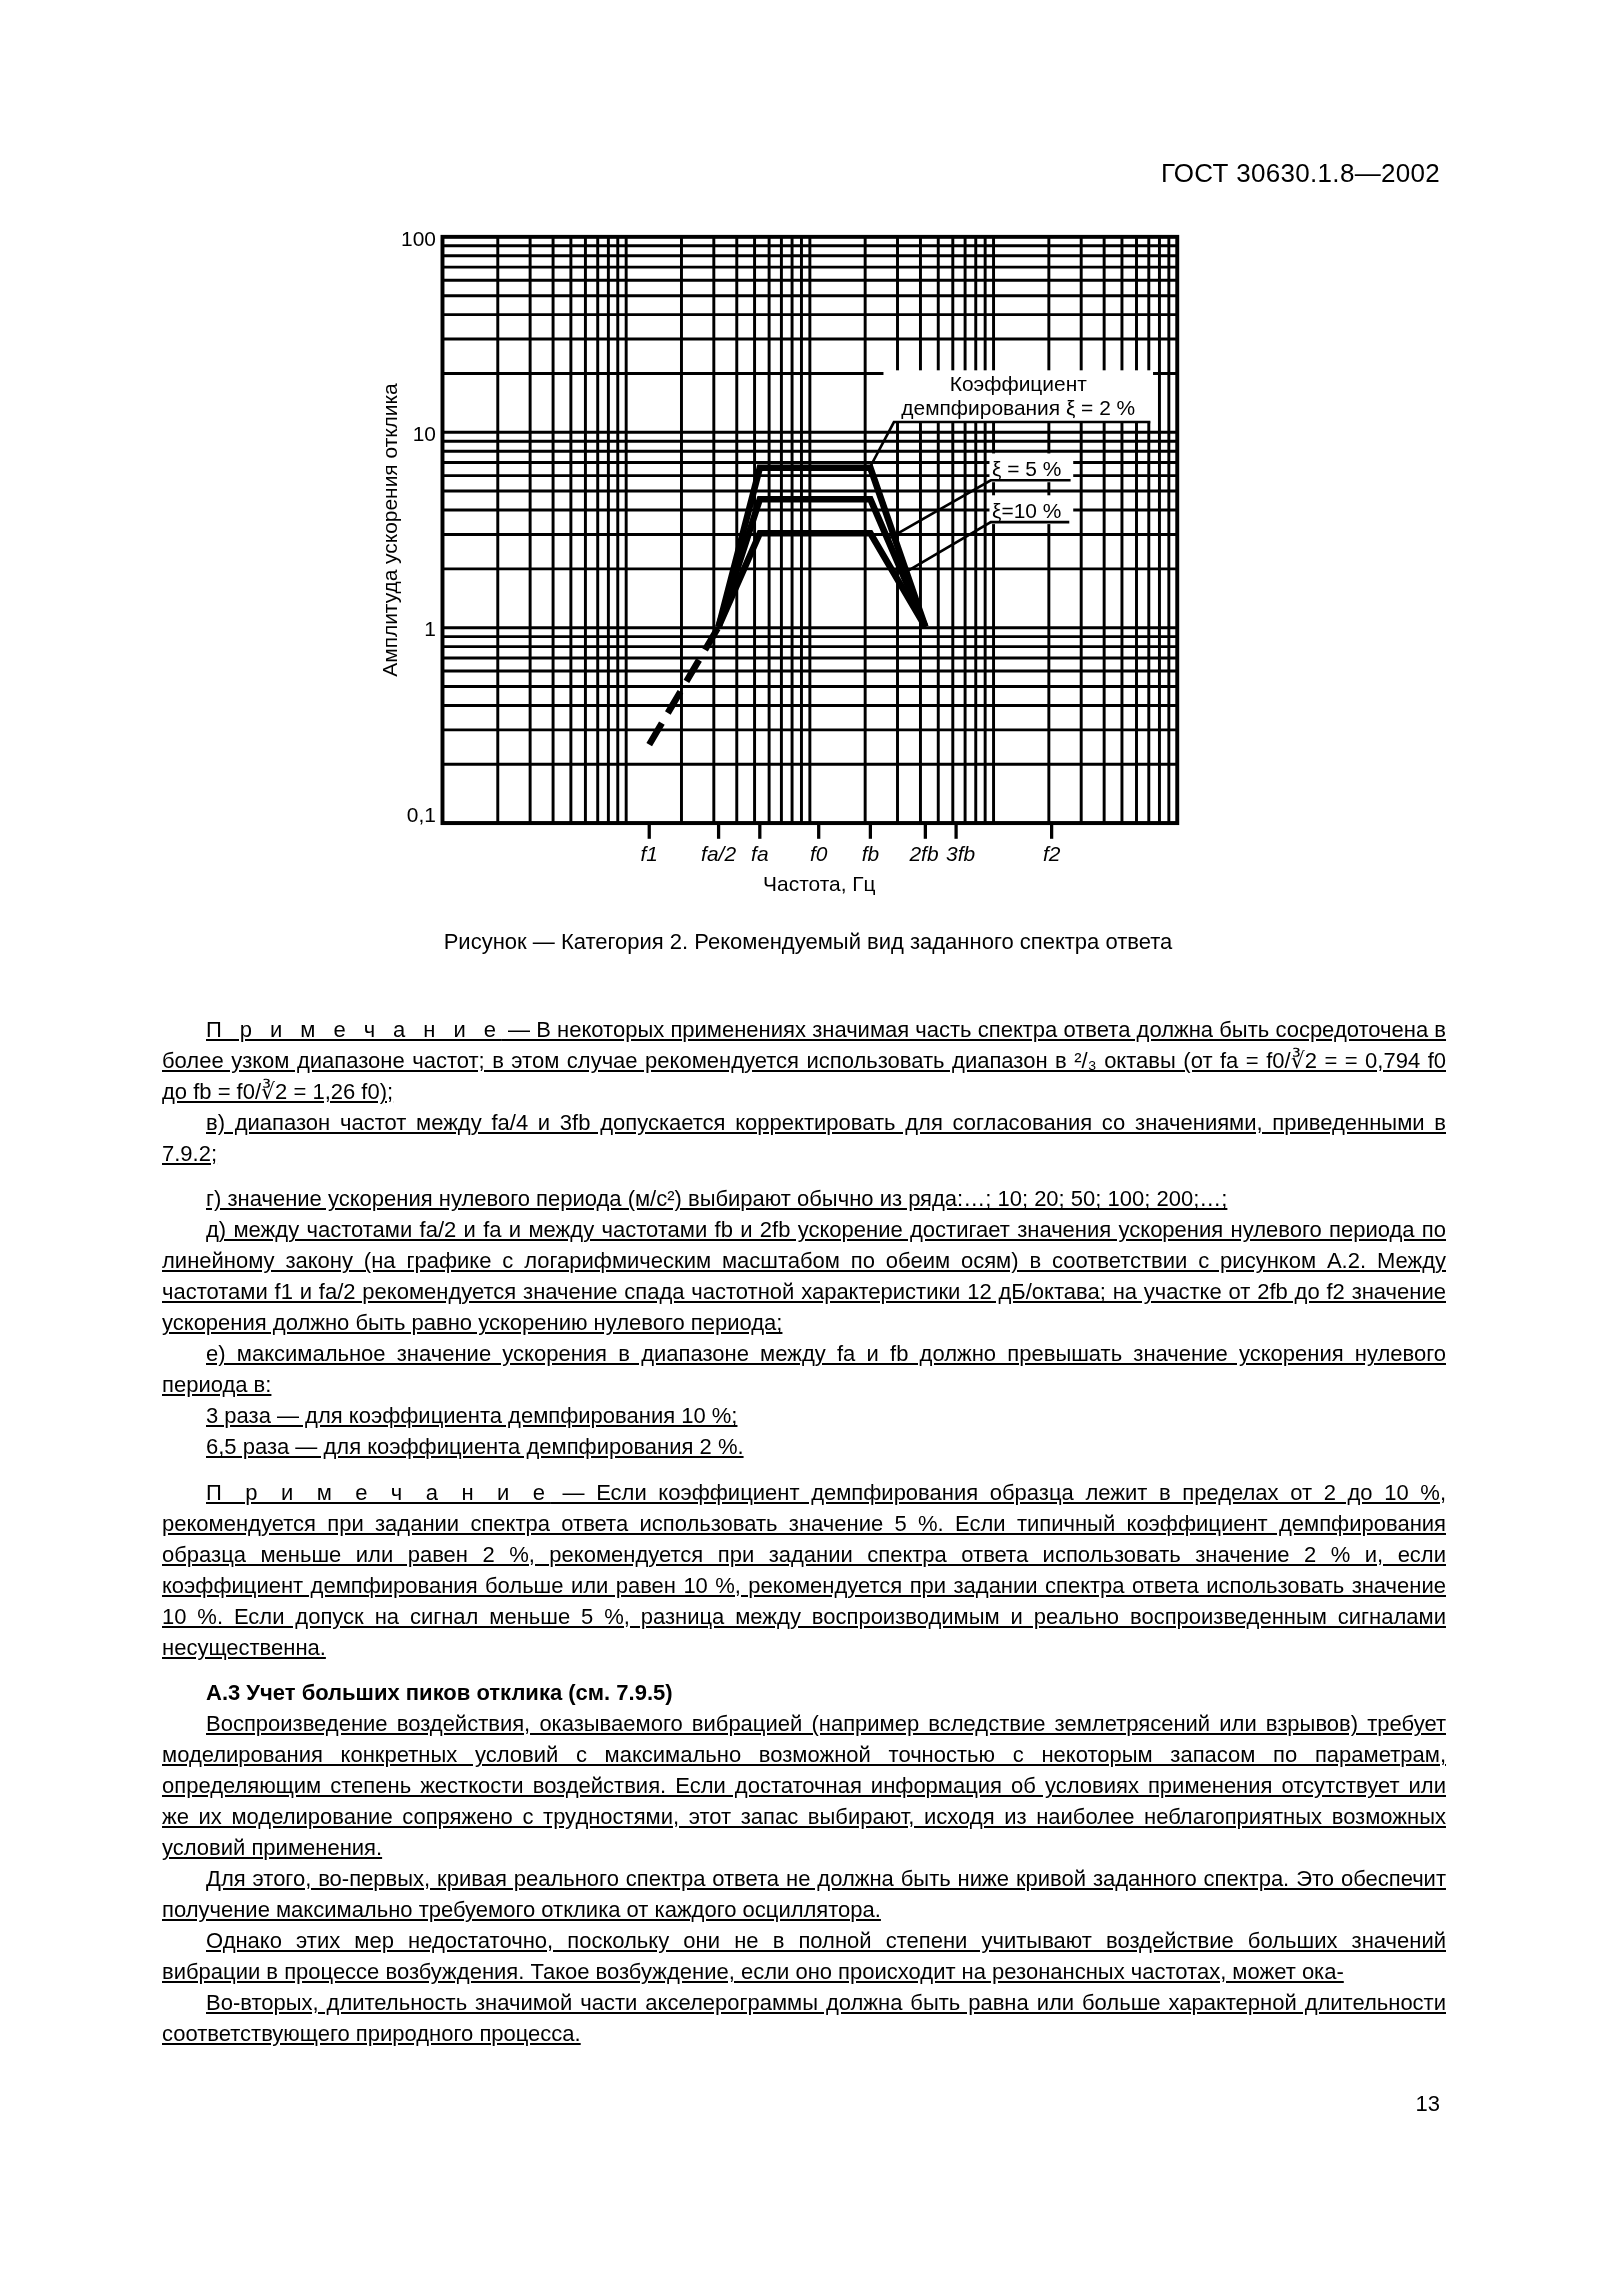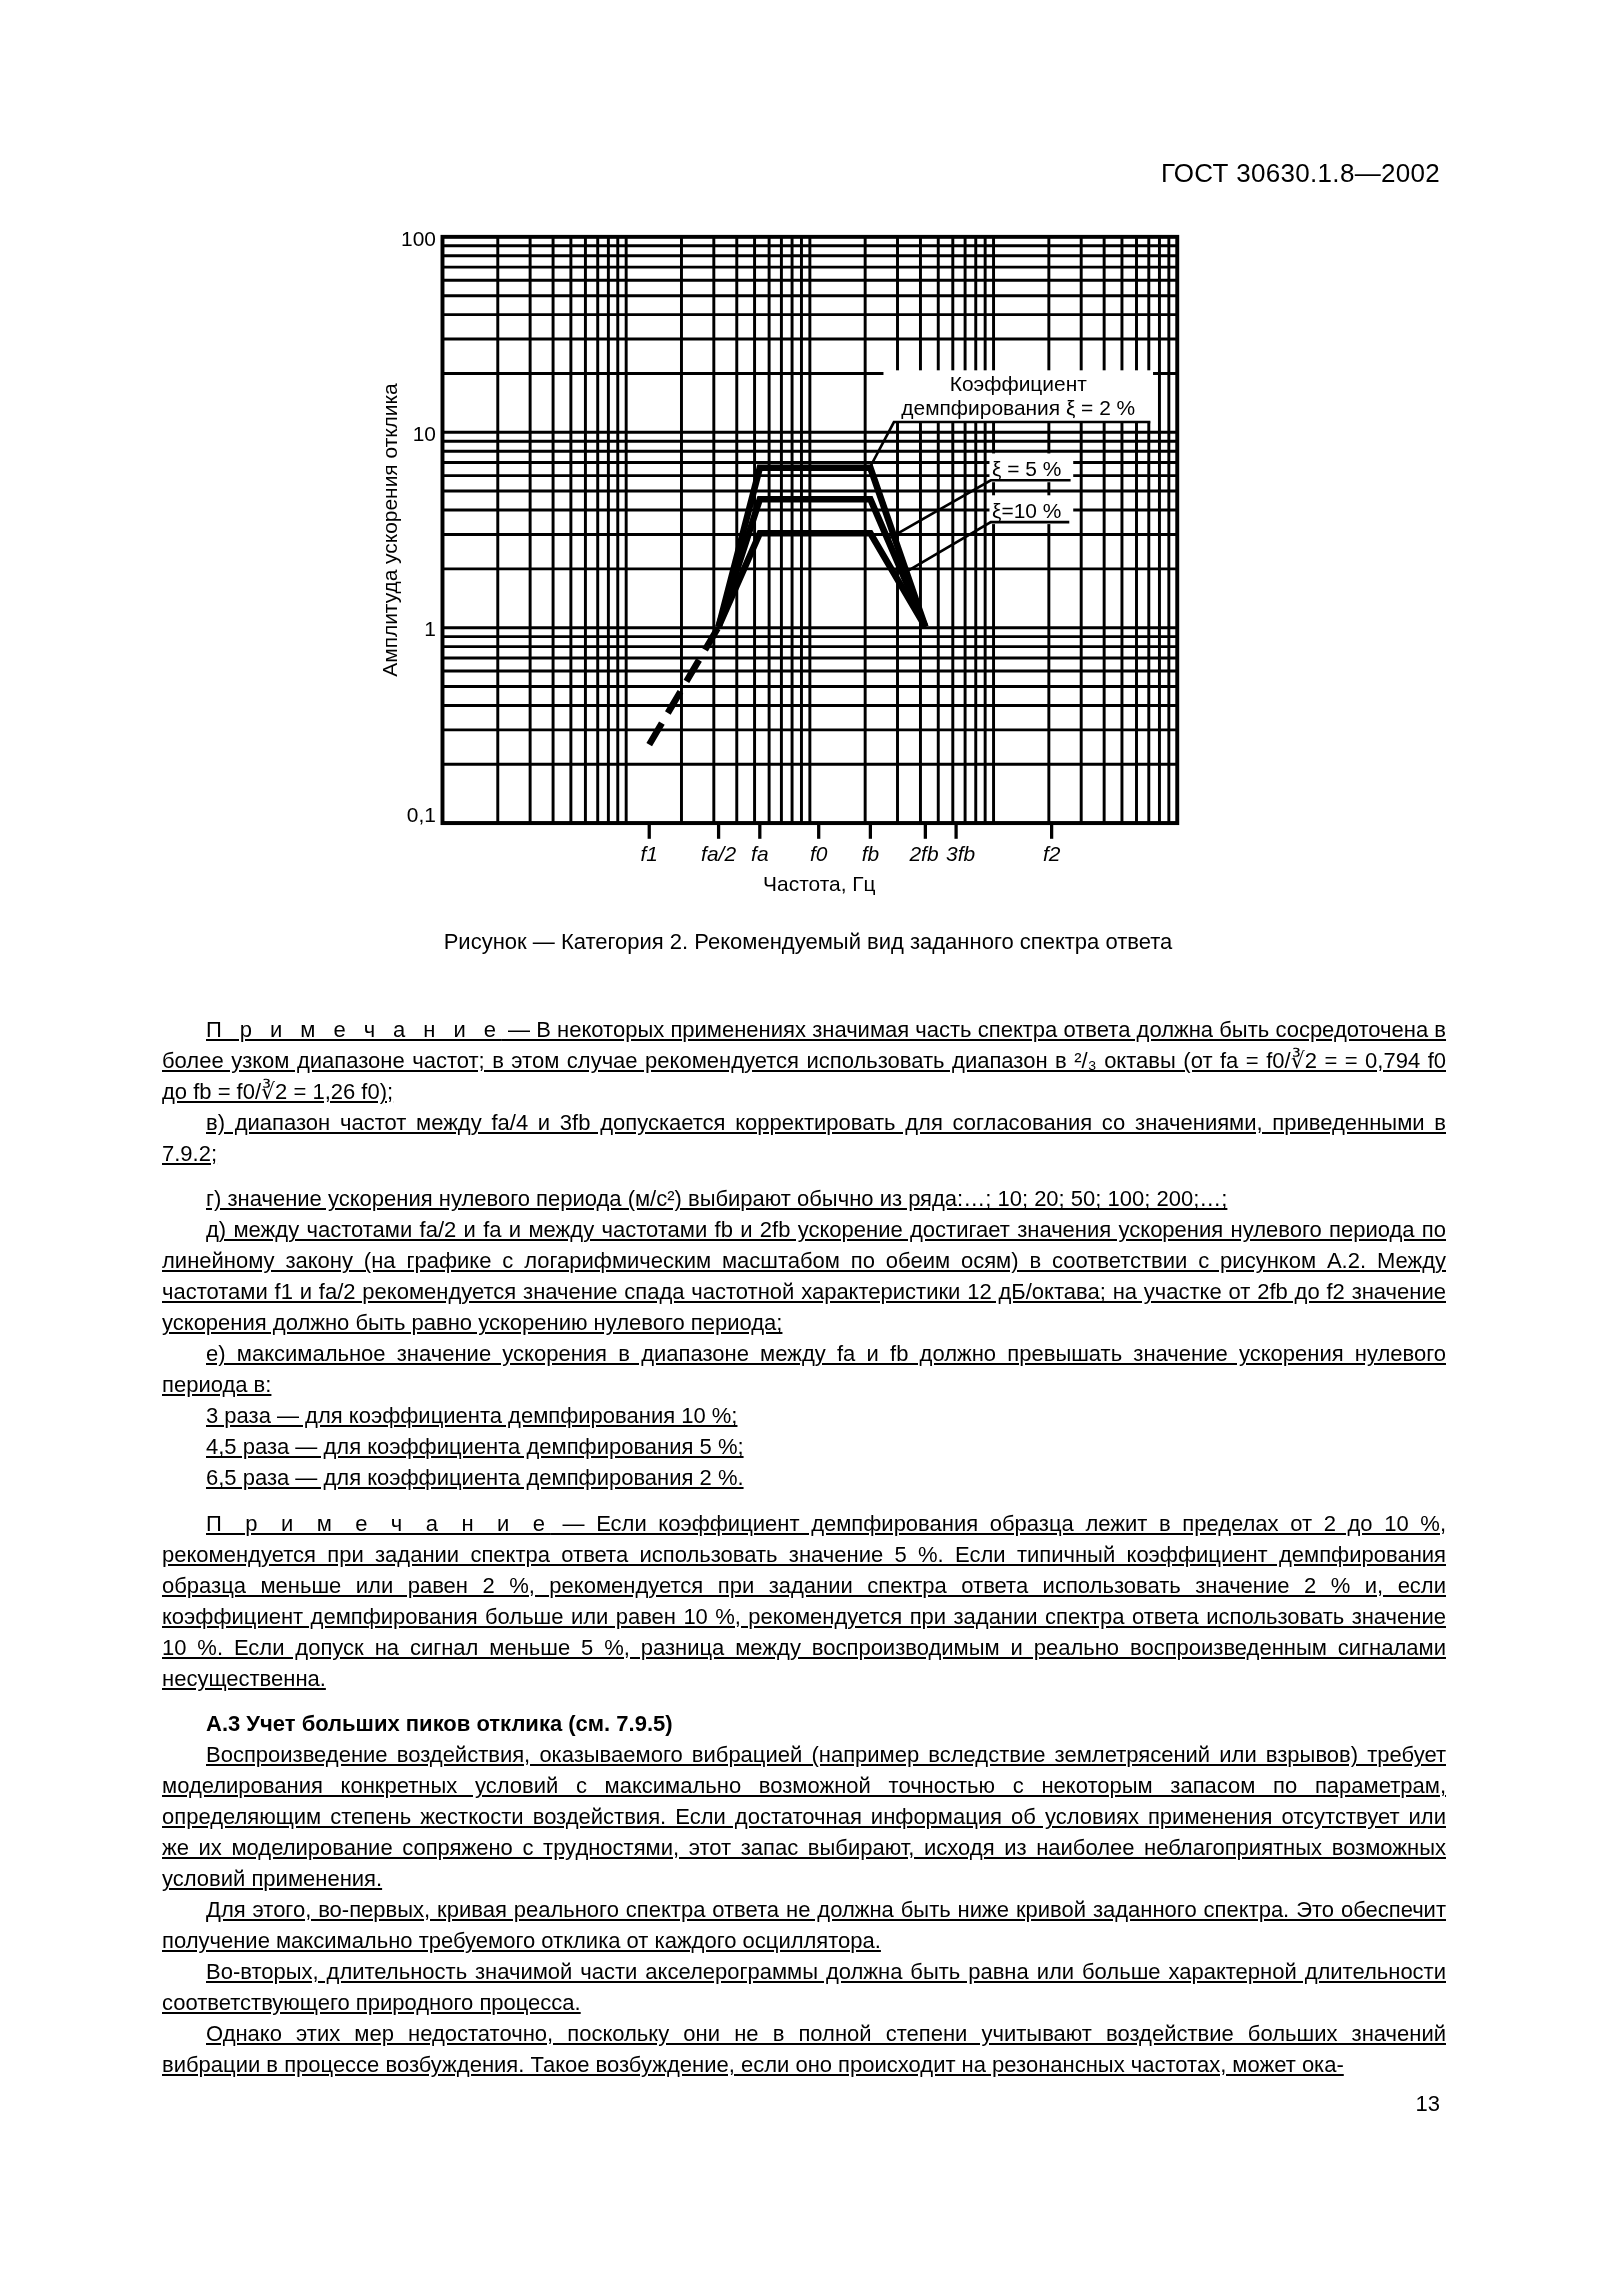--- a/index.html
+++ b/index.html
@@ -142,24 +142,23 @@
 
 <div class="caption">Рисунок — Категория 2. Рекомендуемый вид заданного спектра ответа</div>
 
 <div class="text" style="top:1014px;">
   <p class="ind"><span class="sp">П р и м е ч а н и е</span><span> — В некоторых применениях значимая часть спектра ответа должна быть сосредоточена в более узком диапазоне частот; в этом случае рекомендуется использовать диапазон в ²/₃ октавы (от fa = f0/∛2 = = 0,794 f0 до fb = f0/∛2 = 1,26 f0);</span></p>
   <p class="ind">в)  диапазон частот между fa/4 и 3fb допускается корректировать для согласования со значениями, приведенными в 7.9.2;</p>
   <p class="ind gap">г)  значение ускорения нулевого периода (м/с²) выбирают обычно из ряда:…; 10; 20; 50; 100; 200;…;</p>
   <p class="ind">д)  между частотами fa/2 и fa и между частотами fb и 2fb ускорение достигает значения ускорения нулевого периода по линейному закону (на графике с логарифмическим масштабом по обеим осям) в соответствии с рисунком А.2. Между частотами f1 и fa/2 рекомендуется значение спада частотной характеристики 12 дБ/октава; на участке от 2fb до f2 значение ускорения должно быть равно ускорению нулевого периода;</p>
   <p class="ind">е)  максимальное значение ускорения в диапазоне между fa и fb должно превышать значение ускорения нулевого периода в:</p>
   <p class="ind">3 раза — для коэффициента демпфирования 10 %;</p>
-  <p class="ind">4,5 раза — для коэффициента демпфирования 5 %;</p>
   <p class="ind">6,5 раза — для коэффициента демпфирования 2 %.</p>
   <p class="ind gap"><span class="sp">П р и м е ч а н и е</span><span> — Если коэффициент демпфирования образца лежит в пределах от 2 до 10 %, рекомендуется при задании спектра ответа использовать значение 5 %. Если типичный коэффициент демпфирования образца меньше или равен 2 %, рекомендуется при задании спектра ответа использовать значение 2 % и, если коэффициент демпфирования больше или равен 10 %, рекомендуется при задании спектра ответа использовать значение 10 %. Если допуск на сигнал меньше 5 %, разница между воспроизводимым и реально воспроизведенным сигналами несущественна.</span></p>
   <p class="h3 gap">А.3  Учет больших пиков отклика (см. 7.9.5)</p>
   <p class="ind">Воспроизведение воздействия, оказываемого вибрацией (например вследствие землетрясений или взрывов) требует моделирования конкретных условий с максимально возможной точностью с некоторым запасом по параметрам, определяющим степень жесткости воздействия. Если достаточная информация об условиях применения отсутствует или же их моделирование сопряжено с трудностями, этот запас выбирают, исходя из наиболее неблагоприятных возможных условий применения.</p>
   <p class="ind">Для этого, во-первых, кривая реального спектра ответа не должна быть ниже кривой заданного спектра. Это обеспечит получение максимально требуемого отклика от каждого осциллятора.</p>
+  <p class="ind">Однако этих мер недостаточно, поскольку они не в полной степени учитывают воздействие больших значений вибрации в процессе возбуждения. Такое возбуждение, если оно происходит на резонансных частотах, может ока-</p>
   <p class="ind">Во-вторых, длительность значимой части акселерограммы должна быть равна или больше характерной длительности соответствующего природного процесса.</p>
-  <p class="ind">Однако этих мер недостаточно, поскольку они не в полной степени учитывают воздействие больших значений вибрации в процессе возбуждения. Такое возбуждение, если оно происходит на резонансных частотах, может ока-</p>
 </div>
 
 <div class="pg">13</div>
 
 
 </body></html>

